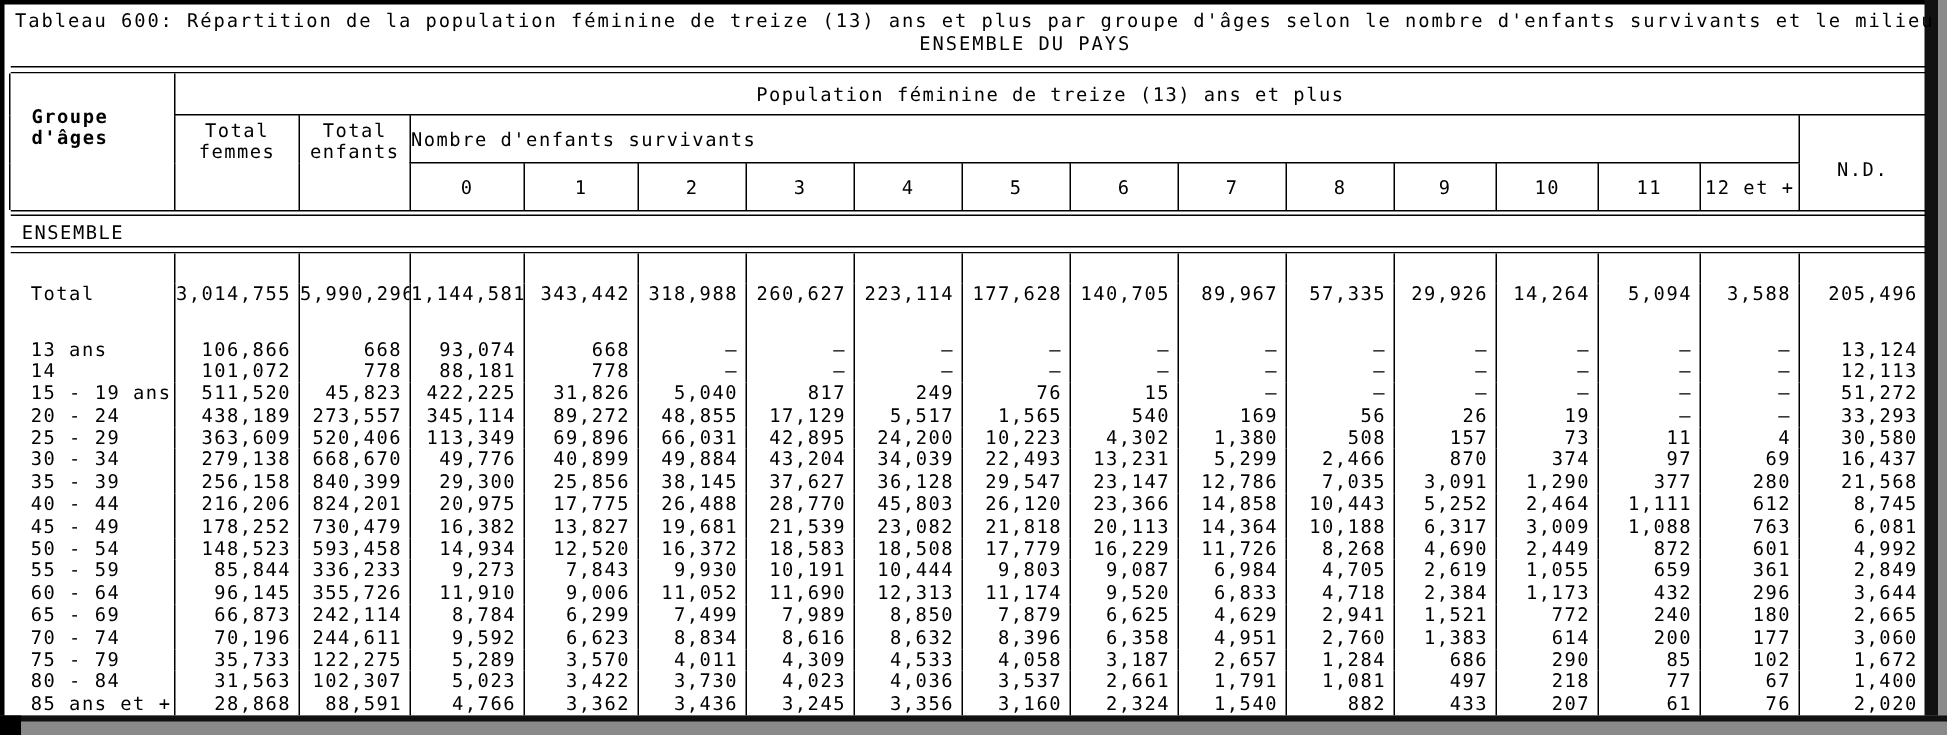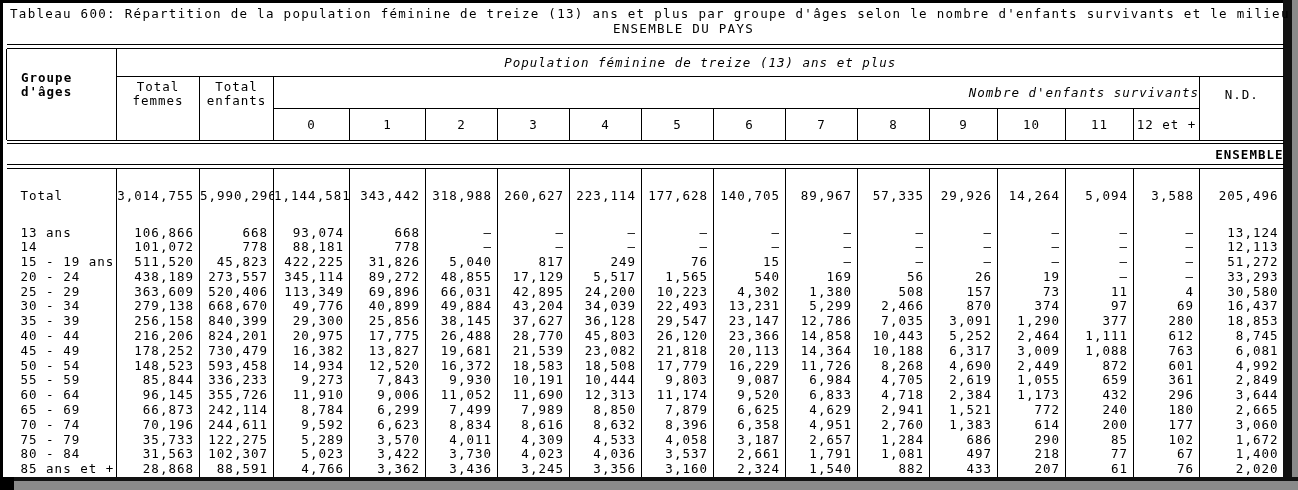--- a/index.html
+++ b/index.html
@@ -24,32 +24,32 @@
   
   table{
     border-collapse:collapse;table-layout:fixed;
     position:absolute;left:6px;top:44px;width:1277px;
     font-size:12.5px;letter-spacing:1px;
   }
   td,th{padding:0;margin:0;font-weight:normal;white-space:nowrap;overflow:hidden;}
   .rule-cell{padding:0;}
   .rule-inner{height:2.5px;border-top:1.5px solid #000;border-bottom:1.5px solid #000;}
   .bl{border-left:1.5px solid #000;}
-  .bb{border-bottom:1.5px solid #000;font-style:italic;}
+  .bb{border-bottom:1.5px solid #000;}
   .hA{height:28px;}
   .hB{height:32px;}
   .hC{height:31px;}
   .cell-groupe{vertical-align:top;text-align:left;padding:22px 0 0 14px;line-height:14px;border-left:1.5px solid #000;font-weight:bold;}
   .cell-pop{vertical-align:middle;text-align:center;}
   .cell-tf,.cell-te{vertical-align:top;text-align:center;padding-top:3px;line-height:14px;}
-  .cell-nes{vertical-align:middle;text-align:right;}
-  .cell-nd{vertical-align:top;text-align:center;padding-top:10px;}
+  .cell-nes{vertical-align:middle;text-align:left;}
+  .cell-nd{vertical-align:top;text-align:center;padding-top:28px;}
   .cell-cc{vertical-align:middle;text-align:center;}
   .ens-row{height:20px;}
-  .ens-cell{vertical-align:middle;text-align:right;padding-left:8px;font-weight:bold;}
+  .ens-cell{vertical-align:middle;text-align:left;padding-left:8px;}
   .dr{height:14.8px;line-height:14.8px;}
   .total-r{height:15px;}
   .num{text-align:right;padding-right:5px;}
   .lbl{text-align:left;padding-left:14px;}
 </style>
 </head>
 <body>
 
 <div class="edge-top"></div>
 <div class="edge-left"></div>
@@ -315,21 +315,21 @@
         <td class="num bl">37,627</td>
         <td class="num bl">36,128</td>
         <td class="num bl">29,547</td>
         <td class="num bl">23,147</td>
         <td class="num bl">12,786</td>
         <td class="num bl">7,035</td>
         <td class="num bl">3,091</td>
         <td class="num bl">1,290</td>
         <td class="num bl">377</td>
         <td class="num bl">280</td>
-        <td class="num bl">18,853</td>
+        <td class="num bl">21,568</td>
       </tr>
       <tr class="dr">
         <td class="lbl">40 - 44</td>
         <td class="num bl">216,206</td>
         <td class="num bl">824,201</td>
         <td class="num bl">20,975</td>
         <td class="num bl">17,775</td>
         <td class="num bl">26,488</td>
         <td class="num bl">28,770</td>
         <td class="num bl">45,803</td>

